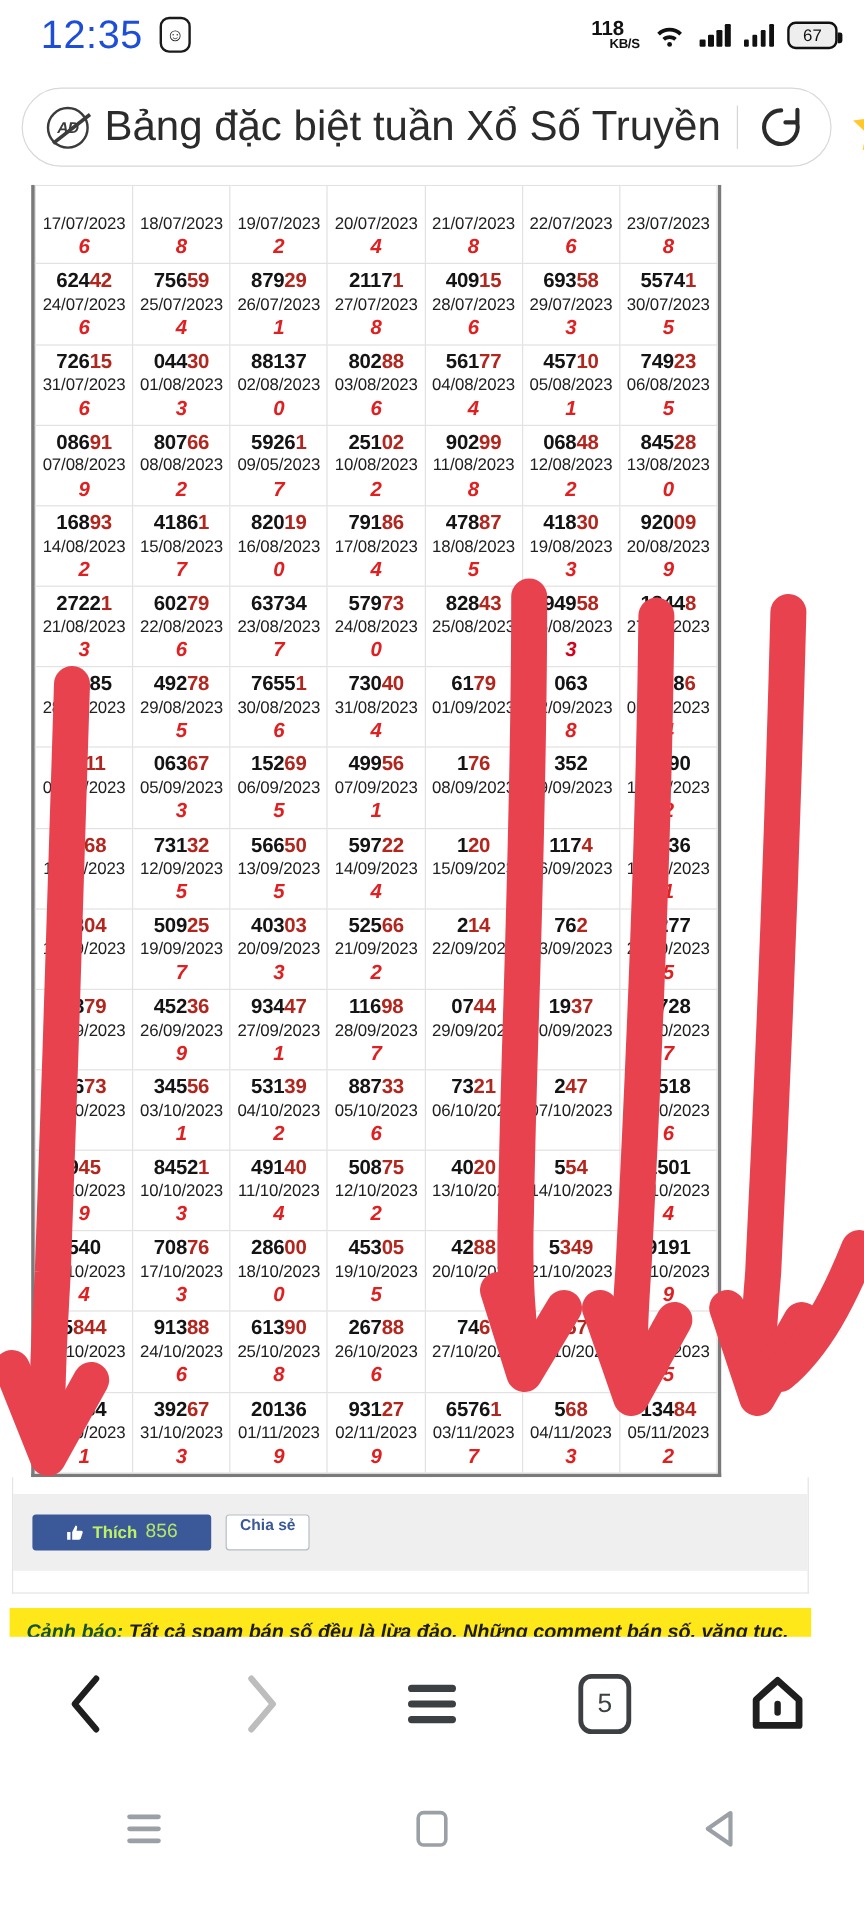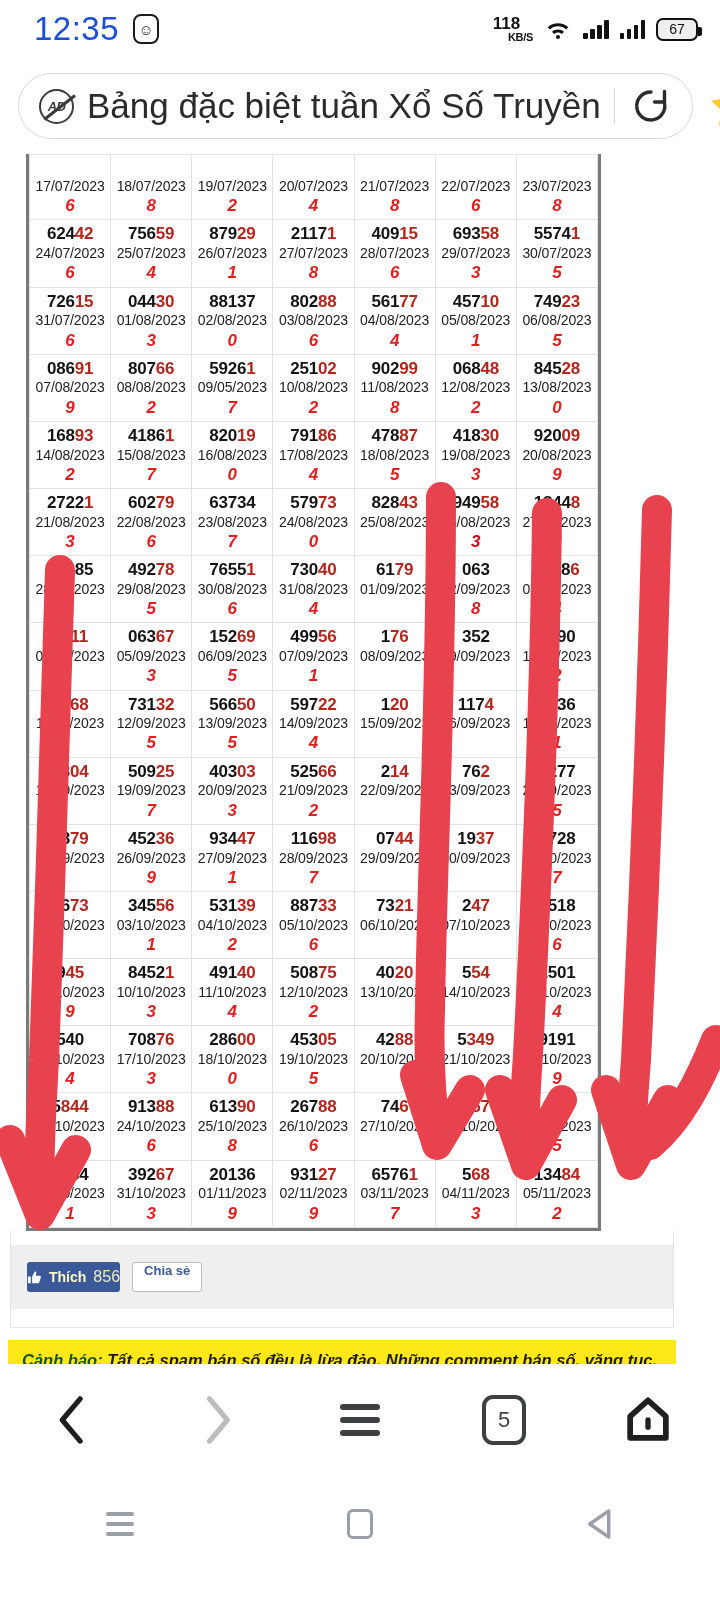--- a/index.html
+++ b/index.html
@@ -73,22 +73,22 @@
   .num .r{color:#b3261e;}
   .dt{font-size:14px;color:#202020;line-height:1.3;letter-spacing:-.1px;}
   .lo{font-size:17px;font-weight:700;font-style:italic;color:#e02020;line-height:1.25;}
   td.hl .lo{color:#d0021b;}
   .pad{height:18px;}
 
   
   .fbouter{position:absolute;left:10px;width:664px;border:1px solid #e4e4e4;border-top:none;background:#fff;}
   .fbstrip{margin:14px 0 18px;background:#efefef;height:64px;display:flex;align-items:center;padding-left:16px;gap:12px;}
   .fblike{
-    height:30px;background:#3b5998;border-radius:3px;color:#fef9c3;display:flex;align-items:center;
-    gap:7px;padding:0 0;font-size:14px;font-weight:700;
+    height:30px;background:#3b5998;border-radius:3px;color:#bef264;display:flex;align-items:center;
+    gap:7px;padding:0 28px;font-size:14px;font-weight:700;
   }
   .fblike .cnt{font-weight:400;font-size:16px;opacity:.92;}
   .fbshare{
     height:30px;background:#fff;border:1px solid #b7bcc5;border-radius:3px;color:#3b5998;
     display:flex;padding:0 11px;font-size:13px;font-weight:700;
   }
 
   
   .warn{
     position:absolute;left:8px;width:668px;background:#ffe81a;padding:9px 14px 10px;

